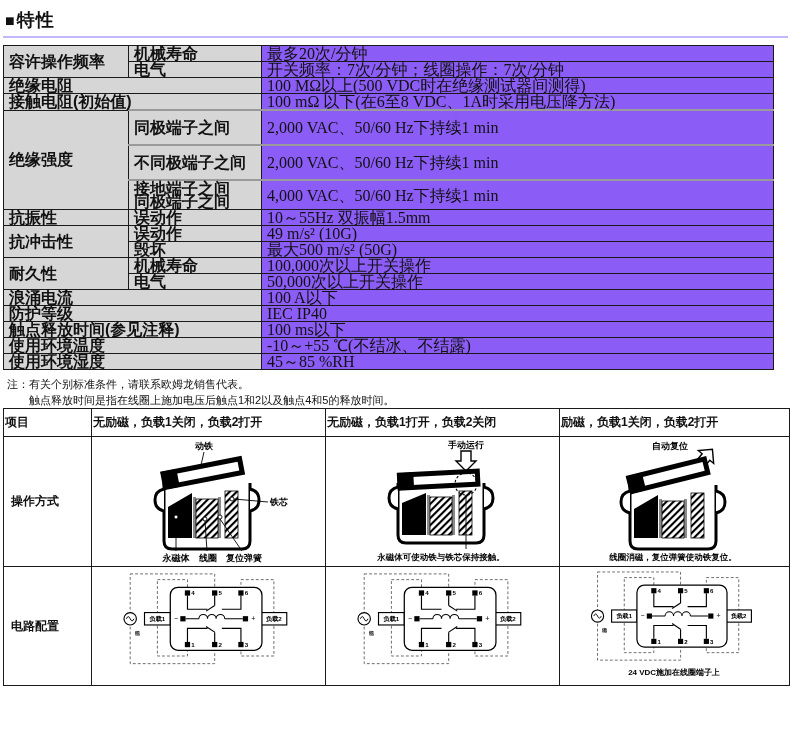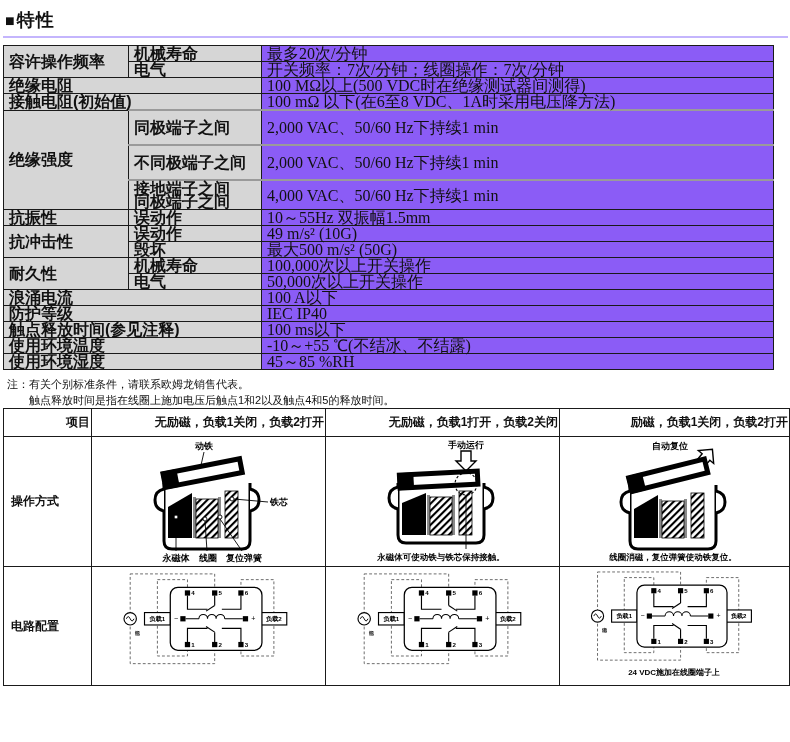--- a/index.html
+++ b/index.html
@@ -51,21 +51,21 @@
   .note .row { display:flex; }
   .note .pfx { white-space:pre; }
 
   
   table.op {
     border-collapse:collapse; table-layout:fixed;
     width:786px; font-size:12px;
   }
   table.op td { border:1.5px solid #1a1a1a; background:#fff; }
   table.op tr.oph td {
-    height:28px; text-align:right; font-weight:bold; font-size:12px;
+    height:28px; text-align:left; font-weight:bold; font-size:12px;
   }
   table.op td.oplbl {
     font-weight:bold; text-align:left; padding-left:7px; font-size:12px;
   }
   table.op td.dcell { vertical-align:middle; padding:0;margin-top:28px; }
   tr.opr1 td { height:128px; }
   tr.opr2 td { height:119px; }
 
   svg text { font-family:"Liberation Sans", sans-serif; fill:#000; }
   .hiddensvg { position:absolute; width:0; height:0; }

